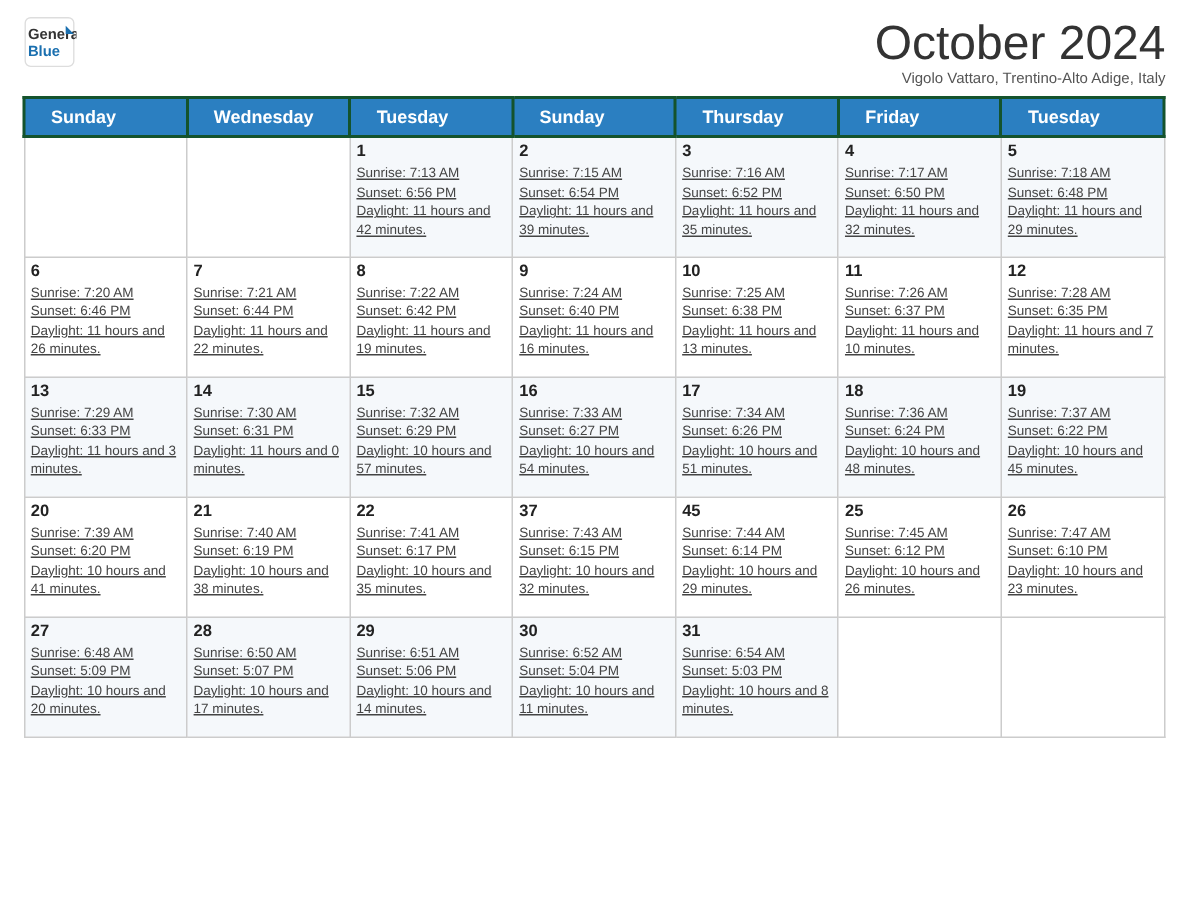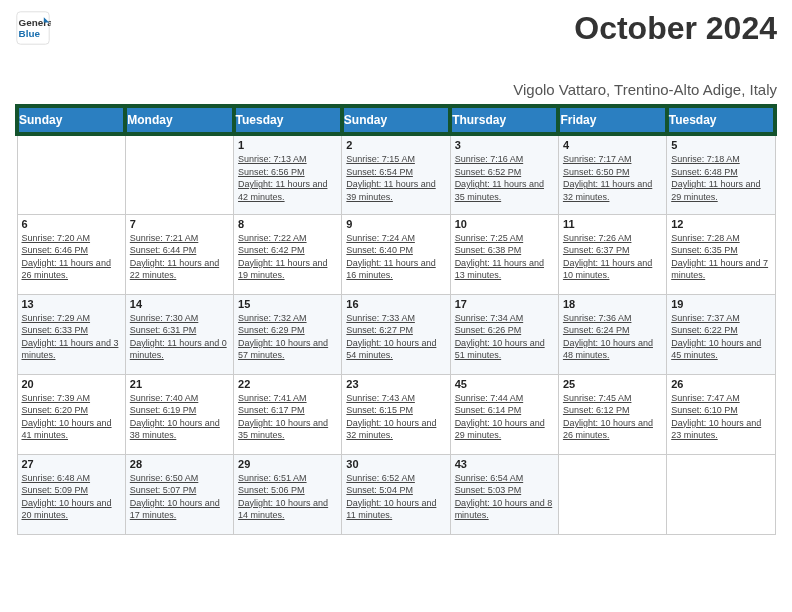--- a/index.html
+++ b/index.html
@@ -30,40 +30,39 @@
       width: 36px;
       height: 36px;
       margin-right: 4px;
     }
     .title-block {
       text-align: right;
     }
     .month-title {
       font-size: 32px;
       color: #333;
-      font-weight: bold;
+      font-weight: normal;
     }
     .location-title {
-      font-size: 15px;
+      font-size: 10px;
       color: #555;
-      margin-top: 34px;
     }
     table {
       width: 100%;
       border-collapse: collapse;
       table-layout: fixed;
     }
     thead tr th {
       background-color: #2b7fc1;
       color: #fff;
       font-size: 12px;
       font-weight: bold;
-      padding: 5px 0;
+      padding: 5px 17px;
       text-align: left;
-      border: 4px solid #14532d;
+      border: 2px solid #14532d;
     }
     tbody tr td {
       vertical-align: top;
       border: 1px solid #ccc;
       padding: 3px 4px;
       font-size: 9.5px;
       color: #333;
       min-height: 70px;
       height: 80px;
     }
@@ -106,21 +105,21 @@
     <div class="title-block">
       <div class="month-title">October 2024</div>
       <div class="location-title">Vigolo Vattaro, Trentino-Alto Adige, Italy</div>
     </div>
   </div>
 
   <table>
     <thead>
       <tr>
       <th>Sunday</th>
-          <th>Monday</th>
+          <th>Wednesday</th>
           <th>Tuesday</th>
           <th>Sunday</th>
           <th>Thursday</th>
           <th>Friday</th>
           <th>Tuesday</th>
         </tr>
     </thead>
     <tbody id="calendar-body">
     <tr>
           <td class="empty-cell"></td>
@@ -213,21 +212,21 @@
           </td>
           <td>
             <span class="day-number">21</span>
             <div class="day-info">Sunrise: 7:40 AM<br>Sunset: 6:19 PM<br>Daylight: 10 hours and 38 minutes.</div>
           </td>
           <td>
             <span class="day-number">22</span>
             <div class="day-info">Sunrise: 7:41 AM<br>Sunset: 6:17 PM<br>Daylight: 10 hours and 35 minutes.</div>
           </td>
           <td>
-            <span class="day-number">23</span>
+            <span class="day-number">37</span>
             <div class="day-info">Sunrise: 7:43 AM<br>Sunset: 6:15 PM<br>Daylight: 10 hours and 32 minutes.</div>
           </td>
           <td>
             <span class="day-number">45</span>
             <div class="day-info">Sunrise: 7:44 AM<br>Sunset: 6:14 PM<br>Daylight: 10 hours and 29 minutes.</div>
           </td>
           <td>
             <span class="day-number">25</span>
             <div class="day-info">Sunrise: 7:45 AM<br>Sunset: 6:12 PM<br>Daylight: 10 hours and 26 minutes.</div>
           </td>
@@ -247,21 +246,21 @@
           </td>
           <td>
             <span class="day-number">29</span>
             <div class="day-info">Sunrise: 6:51 AM<br>Sunset: 5:06 PM<br>Daylight: 10 hours and 14 minutes.</div>
           </td>
           <td>
             <span class="day-number">30</span>
             <div class="day-info">Sunrise: 6:52 AM<br>Sunset: 5:04 PM<br>Daylight: 10 hours and 11 minutes.</div>
           </td>
           <td>
-            <span class="day-number">43</span>
+            <span class="day-number">31</span>
             <div class="day-info">Sunrise: 6:54 AM<br>Sunset: 5:03 PM<br>Daylight: 10 hours and 8 minutes.</div>
           </td>
           <td class="empty-cell"></td>
           <td class="empty-cell"></td>
         </tr>
       </tbody>
   </table>
 </div>
 
 </body></html>

